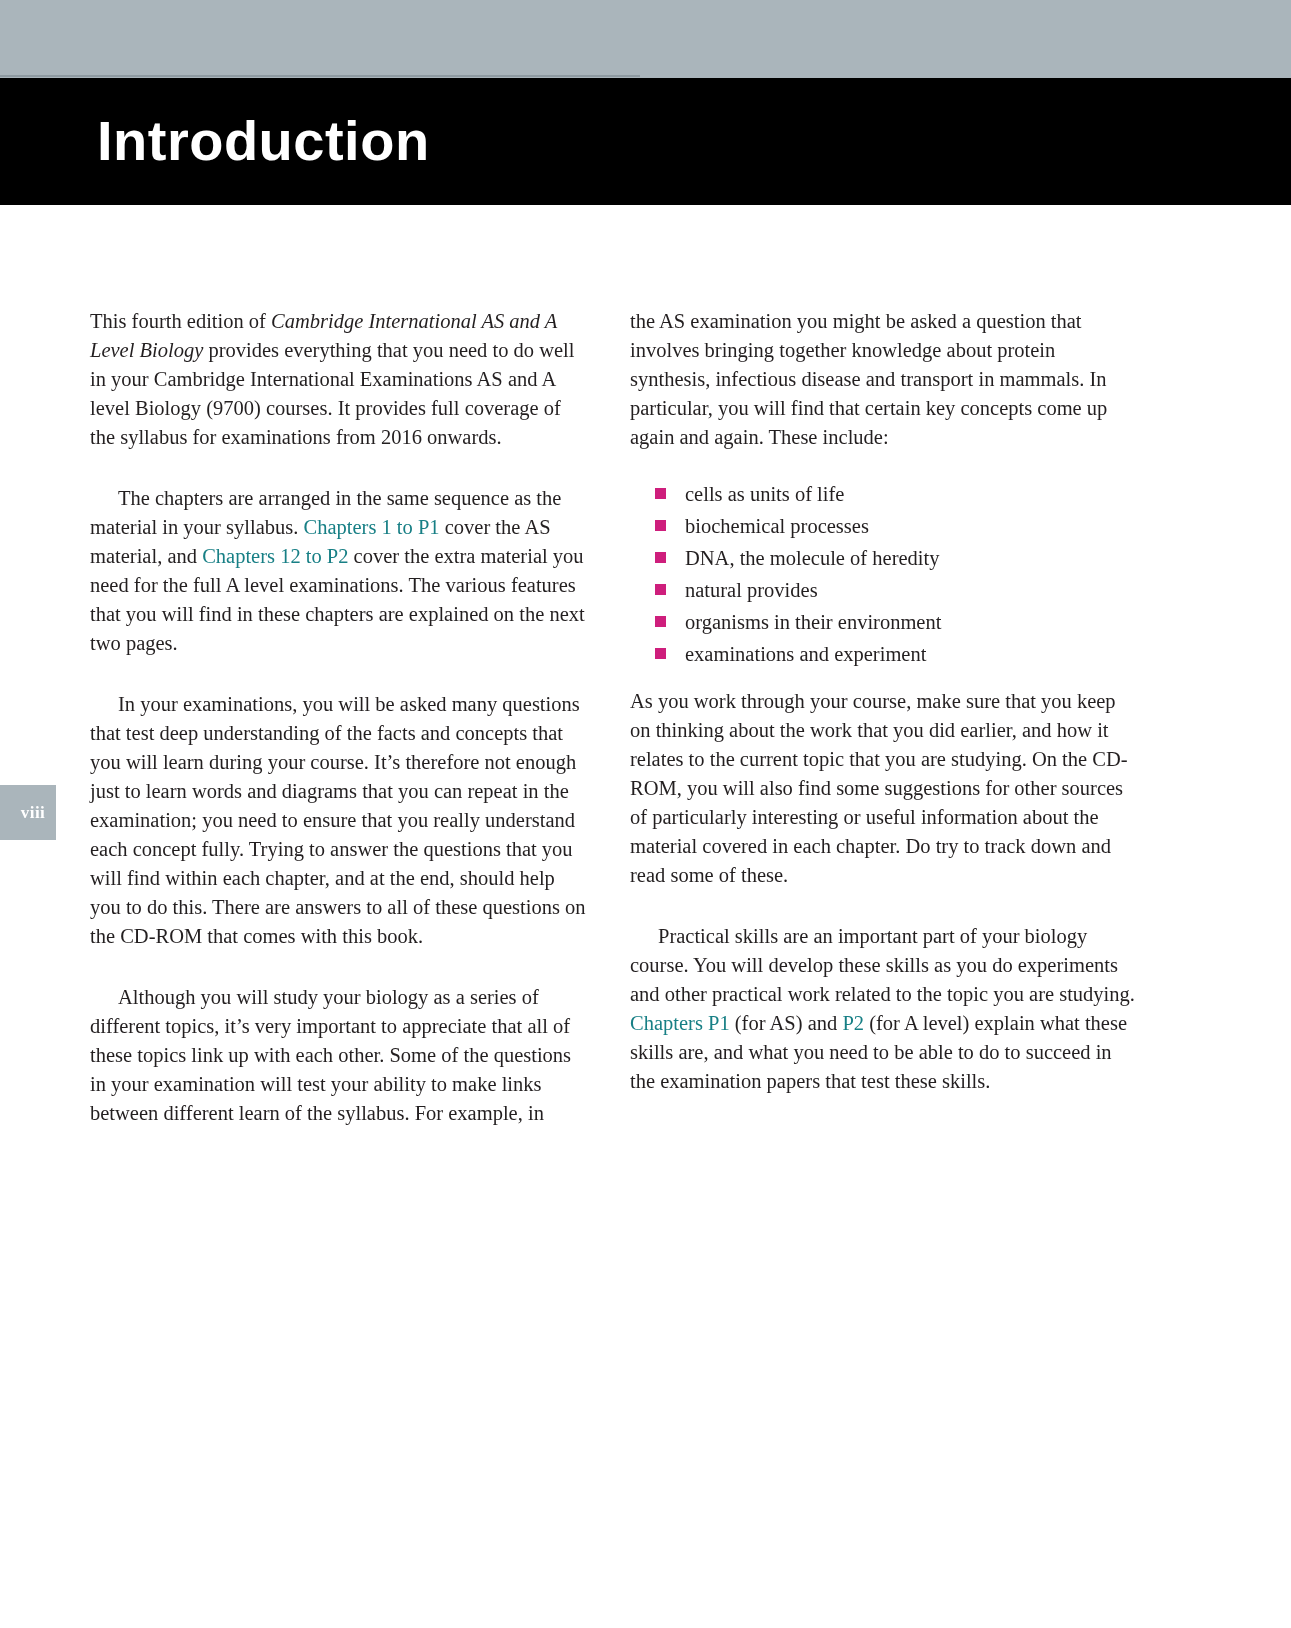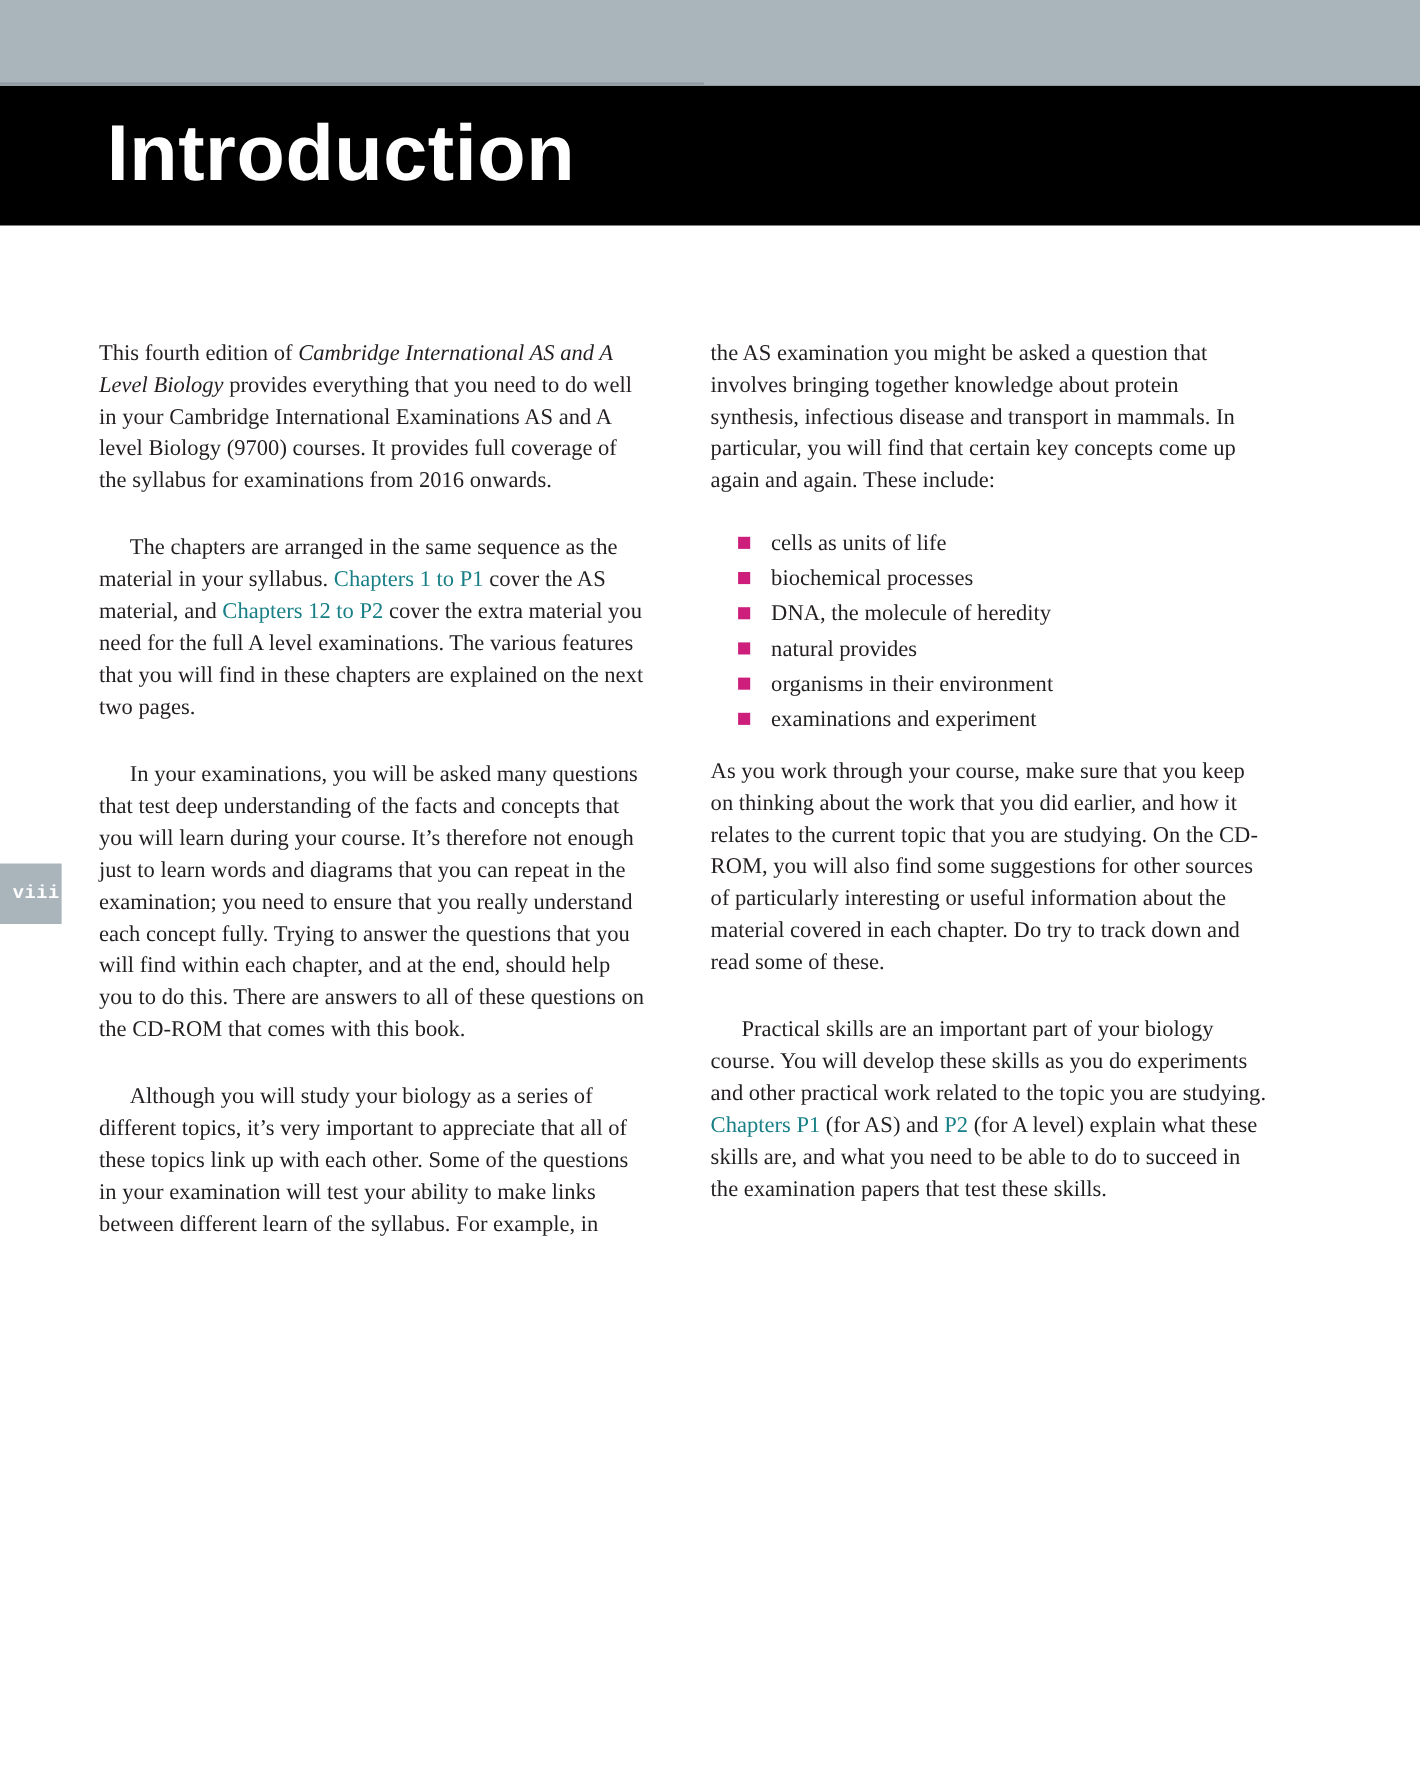--- a/index.html
+++ b/index.html
@@ -24,25 +24,25 @@
     background:rgba(60,75,82,0.25);
   }
   .chapter-banner{
     position:absolute;top:78px;left:0;width:1291px;height:127px;
     background:var(--banner);
   }
   .page-title{
     position:absolute;left:97px;top:50%;transform:translateY(-53%);
     margin:0;color:#ffffff;
     font-family:"Liberation Sans", sans-serif;
-    font-weight:bold;font-size:72px;letter-spacing:0.5px;
+    font-weight:bold;font-size:56px;letter-spacing:0.5px;
   }
   .content{
     position:absolute;top:307px;left:90px;width:1046px;
-    display:flex;gap:56px;
+    display:flex;gap:40px;
     font-size:20.5px;line-height:29px;
   }
   .col-left{width:500px;flex:none;}
   .col-right{width:506px;flex:none;}
   .content p{margin:0;text-align:left;}
   .content p.indent{text-indent:28px;margin-top:32px;}
   .run-italic{font-style:italic;}
   .run-link{color:var(--link);}
   ul.key-concepts-list{
     list-style:none;margin:26px 0 17px 0;padding:0 0 0 25px;
@@ -54,21 +54,21 @@
     position:absolute;left:0;top:10px;width:11px;height:11px;
     background:var(--bullet);display:inline-block;
   }
   .page-number-tab{
     position:absolute;left:0;top:785px;width:56px;height:55px;
     background:var(--band);
     display:flex;align-items:center;justify-content:center;
     padding-left:10px;box-sizing:border-box;
   }
   .page-number-tab span{
-    color:#ffffff;font-family:Liberation Mono, monospace;
+    color:#ffffff;font-family:Liberation Serif, serif;
     font-weight:bold;font-size:17px;letter-spacing:0.5px;
   }
 </style>
 </head>
 <body>
 
 <div class="top-band">
   <div class="band-seam"></div>
 </div>
 

